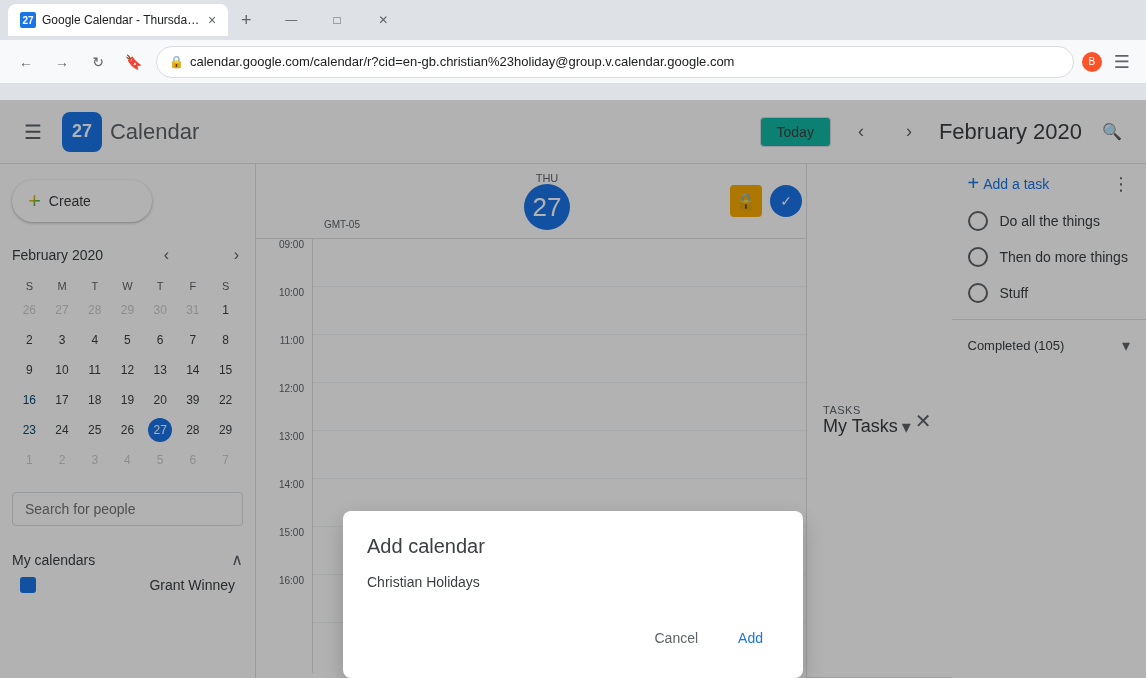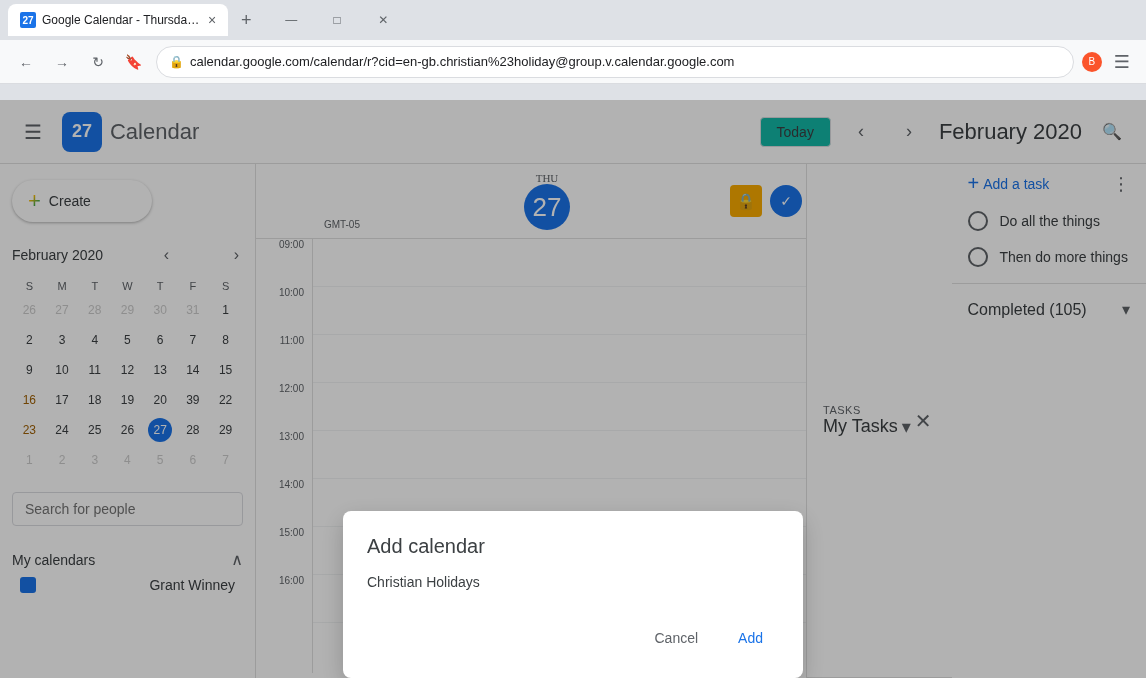--- a/index.html
+++ b/index.html
@@ -198,21 +198,21 @@
       text-align: right; padding: 2px; font-size: 12px; color: #3c4043;
       cursor: pointer; width: 32px; height: 28px;
     }
     .day-cell {
       width: 24px; height: 24px;
       display: flex; align-items: center; justify-content: center;
       border-radius: 50%; margin: auto;
     }
     .day-cell.today { background: #1a73e8; color: white; }
     .day-cell.other-month { color: #ccc; }
-    .day-cell.sunday { color: #a16207; }
+    .day-cell.sunday { color: #0c4a6e; }
 
     .search-people {
       width: 100%;
       padding: 8px 12px;
       border: 1px solid #dadce0;
       border-radius: 4px;
       font-size: 14px;
       color: #3c4043;
       outline: none;
       margin-bottom: 16px;
@@ -240,21 +240,21 @@
       background: #fff;
     }
     .day-header-row {
       display: flex;
       border-bottom: 1px solid #e0e0e0;
       padding-left: 56px;
     }
     .day-col-header {
       flex: 1; text-align: center; padding: 8px 0;
     }
-    .day-abbr { font-size: 11px; color: #5f6368; text-transform: uppercase; font-family: Liberation Serif, serif; }
+    .day-abbr { font-size: 11px; color: #5f6368; text-transform: uppercase; }
     .day-num {
       font-size: 26px; color: #5f6368; cursor: pointer;
       width: 46px; height: 46px; display: flex; align-items: center; justify-content: center;
       border-radius: 50%; margin: 0 auto;
     }
     .day-num.today { background: #1a73e8; color: white; }
     .time-grid {
       height: calc(100% - 80px);
       overflow-y: auto;
       display: flex;
@@ -310,21 +310,21 @@
       width: 20px; height: 20px;
       border-radius: 50%; border: 2px solid #5f6368;
       flex-shrink: 0;
     }
     .task-text { font-size: 14px; color: #3c4043; }
     .tasks-divider { border: none; border-top: 1px solid #e0e0e0; margin: 8px 0; }
     .completed-row {
       display: flex; align-items: center; padding: 8px 16px;
       cursor: pointer;
     }
-    .completed-label { font-size: 16px; color: #3c4043; flex: 1; }
+    .completed-label { font-size: 13px; color: #3c4043; flex: 1; }
     .completed-chevron { color: #5f6368; }
 
     
     .dialog-overlay {
       position: fixed;
       top: 100px; left: 0; right: 0; bottom: 0;
       background: rgba(0,0,0,0.3);
       display: flex;
       align-items: flex-end;
       justify-content: center;
@@ -654,20 +654,24 @@
         </div>
         <div id="tasks-list">
             <div class="task-item">
               <div class="task-circle"></div>
               <span class="task-text">Do all the things</span>
             </div>
             <div class="task-item">
               <div class="task-circle"></div>
               <span class="task-text">Then do more things</span>
             </div>
+            <div class="task-item">
+              <div class="task-circle"></div>
+              <span class="task-text">Stuff</span>
+            </div>
           </div>
         <hr class="tasks-divider">
         <div class="completed-row">
           <span class="completed-label">Completed (105)</span>
           <span class="completed-chevron">▾</span>
         </div>
       </div>
     </div>
   </div>
 </div>

